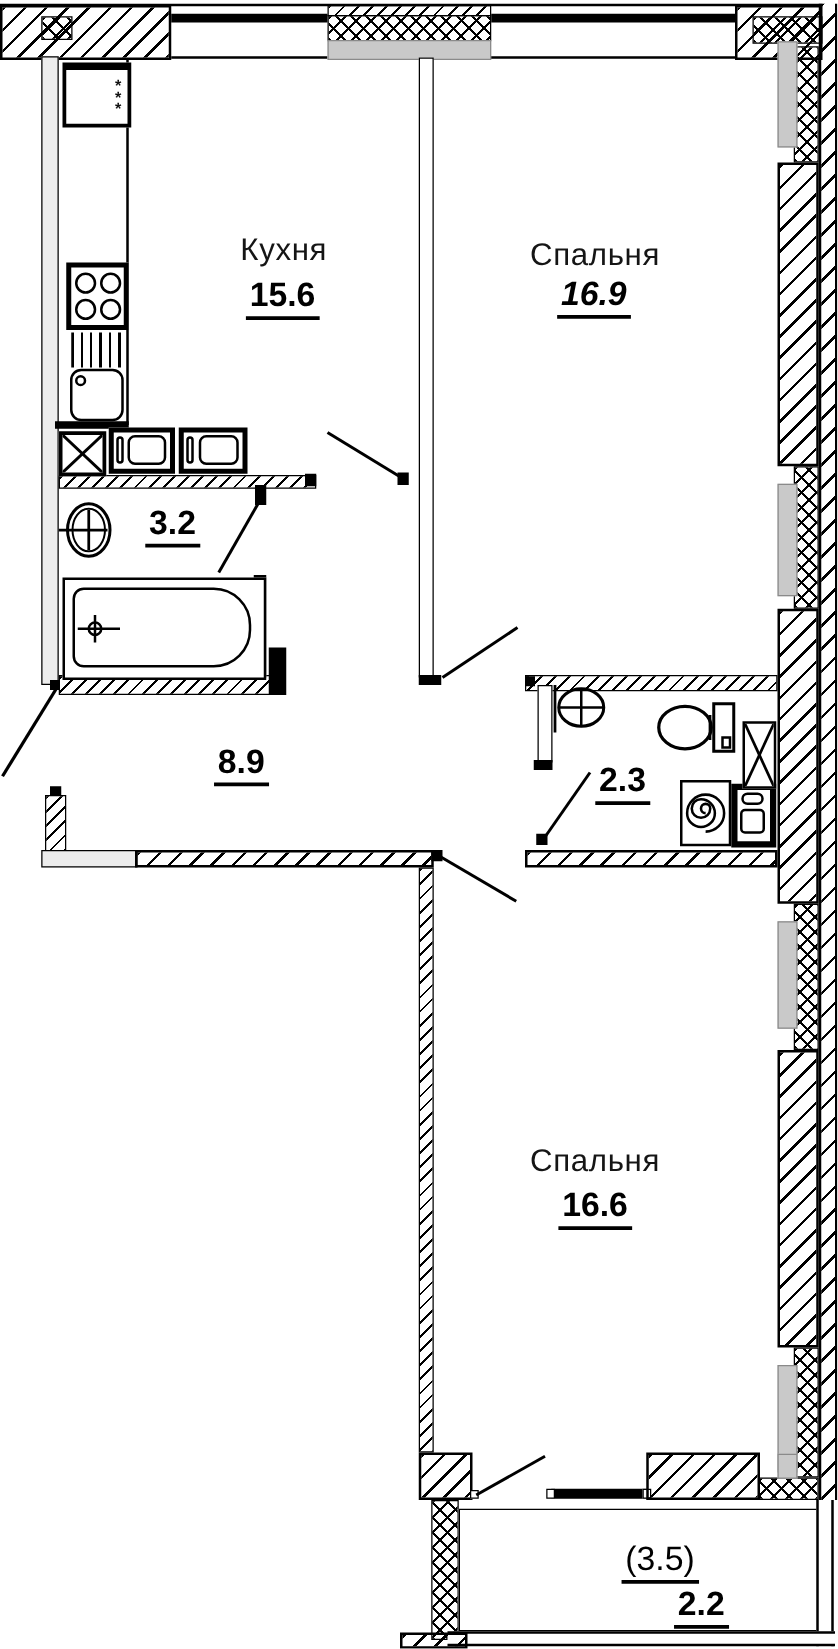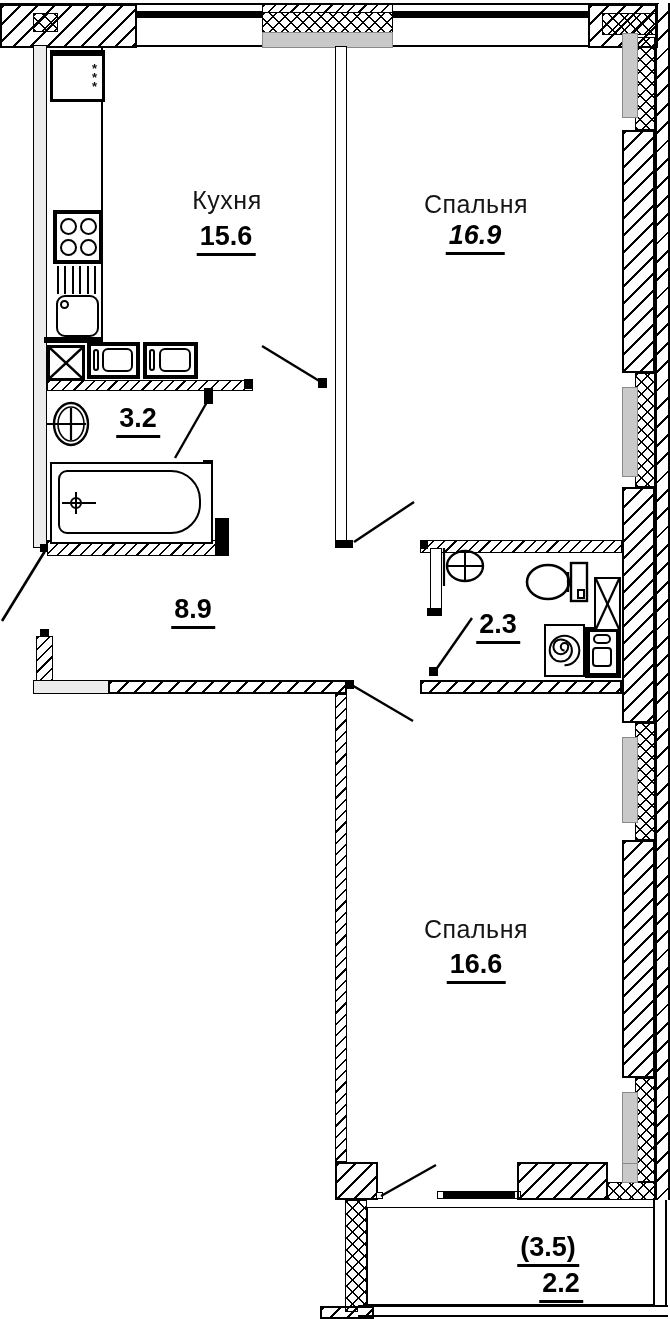--- a/index.html
+++ b/index.html
@@ -211,16 +211,16 @@
   <div class="room-name" style="left:476px;top:190px;">Спальня</div>
   <div class="room-area" style="left:475px;top:220px;font-style:italic;">16.9</div>
 
   <div class="room-area" style="left:138px;top:403px;">3.2</div>
   <div class="room-area" style="left:193px;top:594px;">8.9</div>
   <div class="room-area" style="left:498px;top:609px;">2.3</div>
 
   <div class="room-name" style="left:476px;top:915px;">Спальня</div>
   <div class="room-area" style="left:476px;top:949px;">16.6</div>
 
-  <div class="room-area" style="left:528px;top:1232px;font-weight:bold;margin-left:20px;">(3.5)</div>
+  <div class="room-area" style="left:528px;top:1232px;font-weight:normal;">(3.5)</div>
   <div class="room-area" style="left:561px;top:1268px;">2.2</div>
 
 </div>
 
 </body></html>

